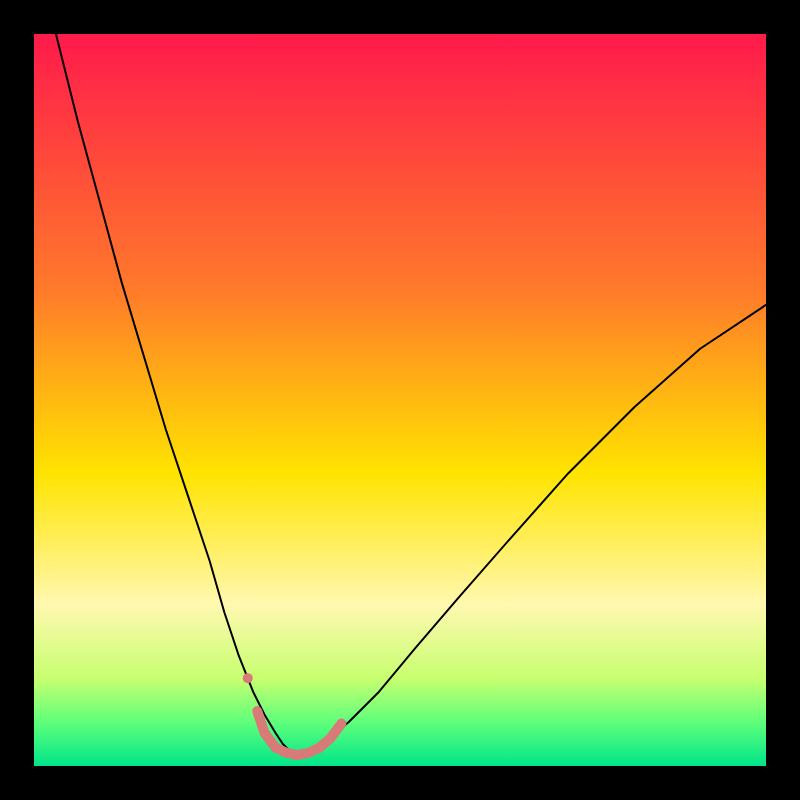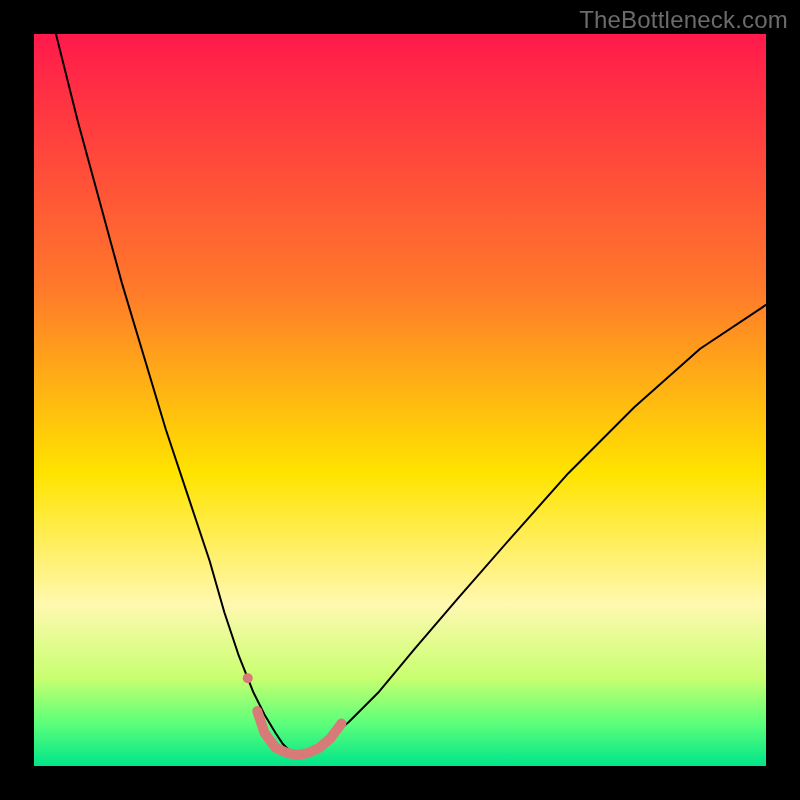--- a/index.html
+++ b/index.html
@@ -33,21 +33,20 @@
     color: #6b6b6b;
     font-size: 24px;
     font-weight: 500;
     letter-spacing: 0.2px;
   }
 </style>
 </head>
 <body>
 
 <div class="frame">
-  <div class="watermark">TheBottleneck.com</div>
   <div class="plot">
     <svg id="chart-svg" width="732" height="732" viewBox="0 0 732 732">
       <defs>
         <linearGradient id="bg-grad" x1="0" y1="0" x2="0" y2="1">
             <stop offset="0%" stop-color="#ff1a4b"></stop>
             <stop offset="35%" stop-color="#ff7a2a"></stop>
             <stop offset="60%" stop-color="#ffe400"></stop>
             <stop offset="78%" stop-color="#fff8b0"></stop>
             <stop offset="88%" stop-color="#c8ff70"></stop>
             <stop offset="94%" stop-color="#5fff7a"></stop>

